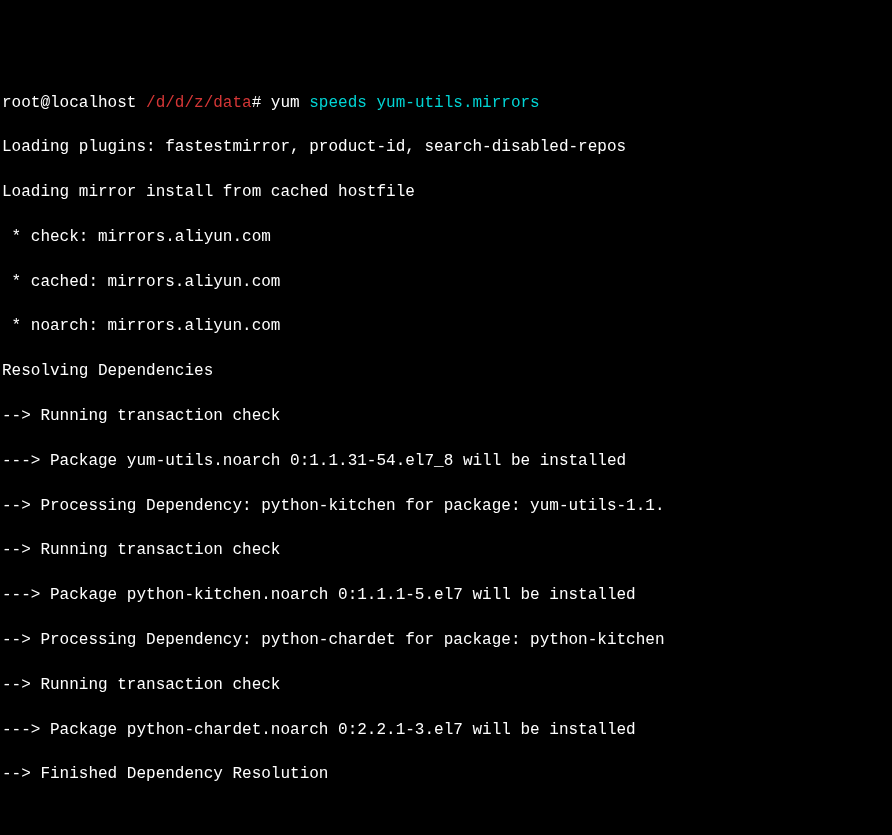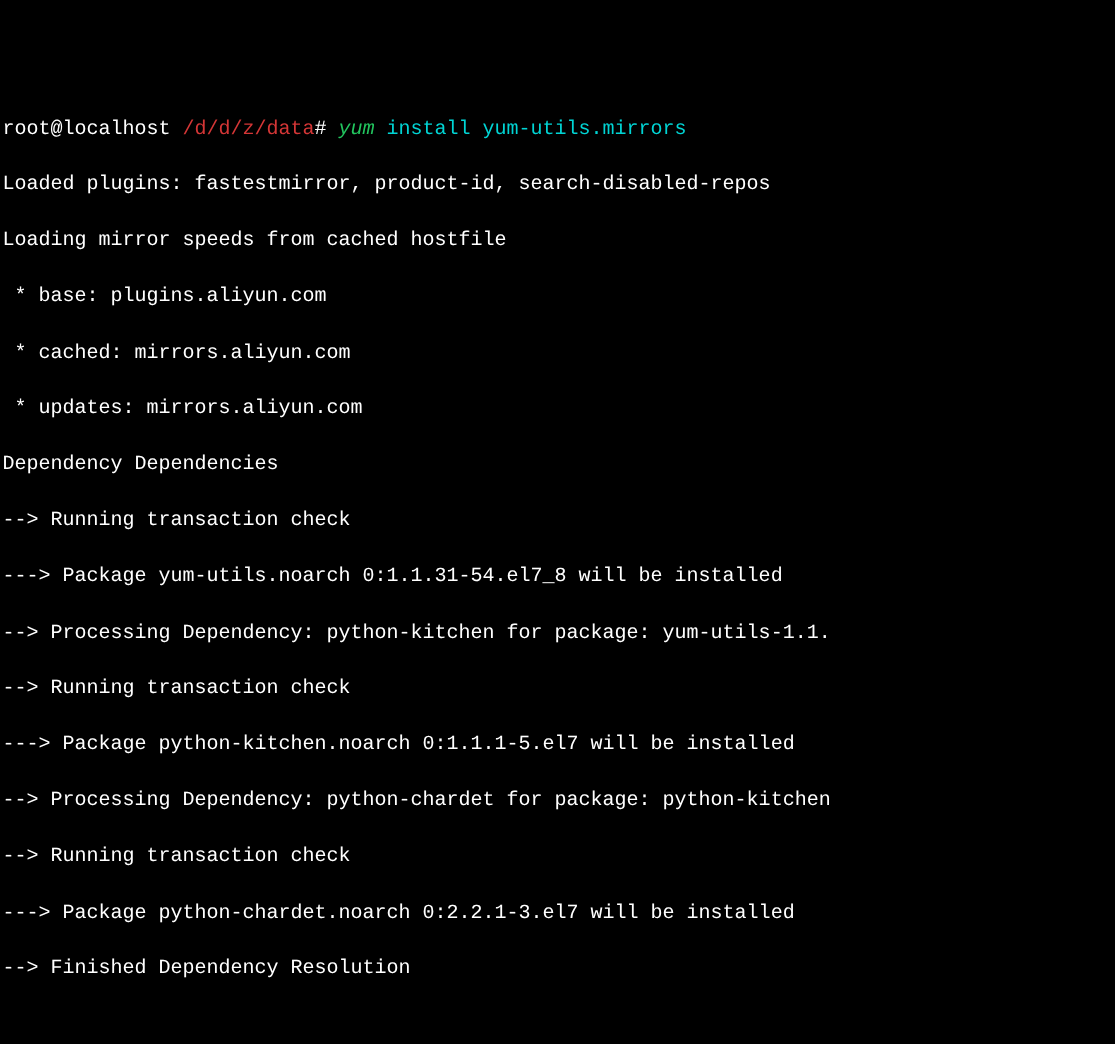--- a/index.html
+++ b/index.html
@@ -14,36 +14,36 @@
       font-size: 16px;
       line-height: 1.4;
       padding: 2px;
       width: 892px;
       height: 835px;
       overflow: hidden;
       white-space: pre;
     }
     .prompt-user { color: #fff; }
     .prompt-path { color: #d43636; }
-    .prompt-cmd { color: #22c55e; font-style: italic; }
+    .prompt-cmd { color: #ffffff; }
     .prompt-arg { color: #00d4d4; }
     .line { display: block; }
   </style>
 </head>
 <body>
 
 
 
-<span class="line"><span class="prompt-user">root@localhost</span><span class="prompt-path"> /d/d/z/data</span><span class="prompt-user"># </span><span class="prompt-cmd">yum </span><span class="prompt-arg">install </span><span class="prompt-arg">yum-utils.mirrors</span></span>
-<span class="line">Loaded plugins: fastestmirror, product-id, search-disabled-repos</span>
-<span class="line">Loading mirror speeds from cached hostfile</span>
-<span class="line"> * base: plugins.aliyun.com</span>
+<span class="line"><span class="prompt-user">root@localhost</span><span class="prompt-path"> /d/d/z/data</span><span class="prompt-user"># </span><span class="prompt-cmd">yum </span><span class="prompt-arg">speeds </span><span class="prompt-arg">yum-utils.mirrors</span></span>
+<span class="line">Loading plugins: fastestmirror, product-id, search-disabled-repos</span>
+<span class="line">Loading mirror install from cached hostfile</span>
+<span class="line"> * check: mirrors.aliyun.com</span>
 <span class="line"> * cached: mirrors.aliyun.com</span>
-<span class="line"> * updates: mirrors.aliyun.com</span>
-<span class="line">Dependency Dependencies</span>
+<span class="line"> * noarch: mirrors.aliyun.com</span>
+<span class="line">Resolving Dependencies</span>
 <span class="line">--&gt; Running transaction check</span>
 <span class="line">---&gt; Package yum-utils.noarch 0:1.1.31-54.el7_8 will be installed</span>
 <span class="line">--&gt; Processing Dependency: python-kitchen for package: yum-utils-1.1.</span>
 <span class="line">--&gt; Running transaction check</span>
 <span class="line">---&gt; Package python-kitchen.noarch 0:1.1.1-5.el7 will be installed</span>
 <span class="line">--&gt; Processing Dependency: python-chardet for package: python-kitchen</span>
 <span class="line">--&gt; Running transaction check</span>
 <span class="line">---&gt; Package python-chardet.noarch 0:2.2.1-3.el7 will be installed</span>
 <span class="line">--&gt; Finished Dependency Resolution</span>
 <span class="line"> </span>

